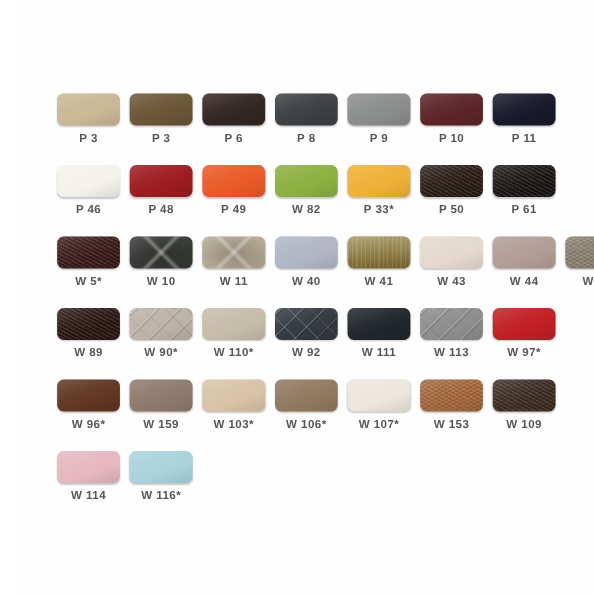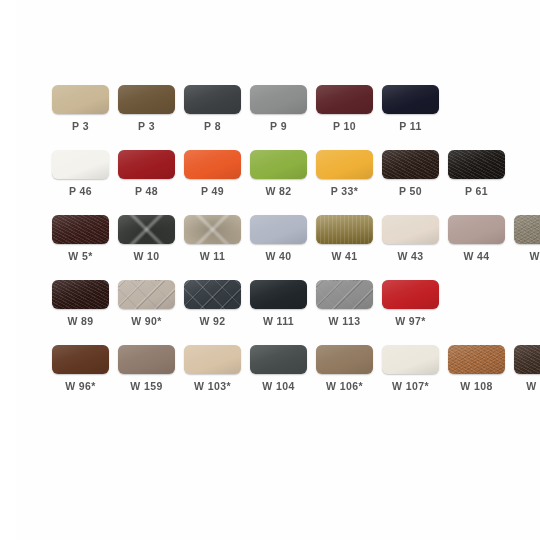--- a/index.html
+++ b/index.html
@@ -127,20 +127,24 @@
       <div class="swatch-row">
         <div class="swatch-cell">
           <div class="chip" title="P 3" style="background: rgb(201, 183, 149);"></div>
           <div class="chip-label">P 3</div>
         </div>
         <div class="swatch-cell">
           <div class="chip" title="P 4" style="background: rgb(107, 85, 56);"></div>
           <div class="chip-label">P 3</div>
         </div>
         <div class="swatch-cell">
+          <div class="chip" title="P 6" style="background: rgb(50, 38, 34);"></div>
+          <div class="chip-label">P 6</div>
+        </div>
+        <div class="swatch-cell">
           <div class="chip" title="P 8" style="background: rgb(60, 64, 66);"></div>
           <div class="chip-label">P 8</div>
         </div>
         <div class="swatch-cell">
           <div class="chip" title="P 9" style="background: rgb(139, 141, 140);"></div>
           <div class="chip-label">P 9</div>
         </div>
         <div class="swatch-cell">
           <div class="chip" title="P 10" style="background: rgb(92, 36, 40);"></div>
           <div class="chip-label">P 10</div>
@@ -217,20 +221,24 @@
       <div class="swatch-row">
         <div class="swatch-cell">
           <div class="chip pattern-grain" title="W 89" style="background: rgb(44, 22, 18);"></div>
           <div class="chip-label">W 89</div>
         </div>
         <div class="swatch-cell">
           <div class="chip pattern-diamond" title="W 90*" style="background: rgb(189, 178, 166);"></div>
           <div class="chip-label">W 90*</div>
         </div>
         <div class="swatch-cell">
+          <div class="chip" title="W 110*" style="background: rgb(198, 188, 170);"></div>
+          <div class="chip-label">W 110*</div>
+        </div>
+        <div class="swatch-cell">
           <div class="chip pattern-diamond" title="W 92" style="background: rgb(51, 58, 64);"></div>
           <div class="chip-label">W 92</div>
         </div>
         <div class="swatch-cell">
           <div class="chip" title="W 111" style="background: rgb(32, 38, 42);"></div>
           <div class="chip-label">W 111</div>
         </div>
         <div class="swatch-cell">
           <div class="chip pattern-diamond" title="W 113" style="background: rgb(141, 141, 141);"></div>
           <div class="chip-label">W 113</div>
@@ -247,34 +255,40 @@
         </div>
         <div class="swatch-cell">
           <div class="chip" title="W 101" style="background: rgb(142, 122, 108);"></div>
           <div class="chip-label">W 159</div>
         </div>
         <div class="swatch-cell">
           <div class="chip" title="W 103*" style="background: rgb(216, 195, 167);"></div>
           <div class="chip-label">W 103*</div>
         </div>
         <div class="swatch-cell">
-          <div class="chip" title="W 104" style="background: rgb(70, 76, 76);"></div>
-          <div class="chip-label">W 104</div>
-        </div>
-        <div class="swatch-cell">
           <div class="chip" title="W 106*" style="background: rgb(144, 121, 95);"></div>
           <div class="chip-label">W 106*</div>
         </div>
         <div class="swatch-cell">
           <div class="chip" title="W 107*" style="background: rgb(236, 231, 220);"></div>
           <div class="chip-label">W 107*</div>
         </div>
         <div class="swatch-cell">
           <div class="chip pattern-grain" title="W 108" style="background: rgb(164, 103, 58);"></div>
-          <div class="chip-label">W 108</div>
+          <div class="chip-label">W 153</div>
         </div>
         <div class="swatch-cell">
           <div class="chip pattern-grain" title="W 109" style="background: rgb(61, 44, 34);"></div>
           <div class="chip-label">W 109</div>
+        </div>
+      </div>
+      <div class="swatch-row">
+        <div class="swatch-cell">
+          <div class="chip" title="W 114" style="background: rgb(230, 184, 192);"></div>
+          <div class="chip-label">W 114</div>
+        </div>
+        <div class="swatch-cell">
+          <div class="chip" title="W 116*" style="background: rgb(169, 211, 220);"></div>
+          <div class="chip-label">W 116*</div>
         </div>
       </div>
     </div>
 </div>
 
 </body></html>

